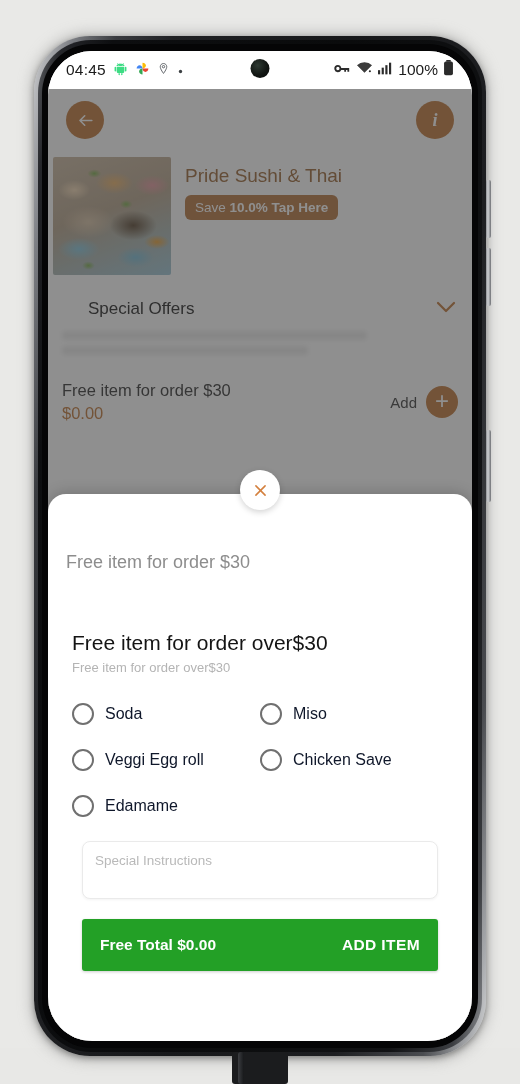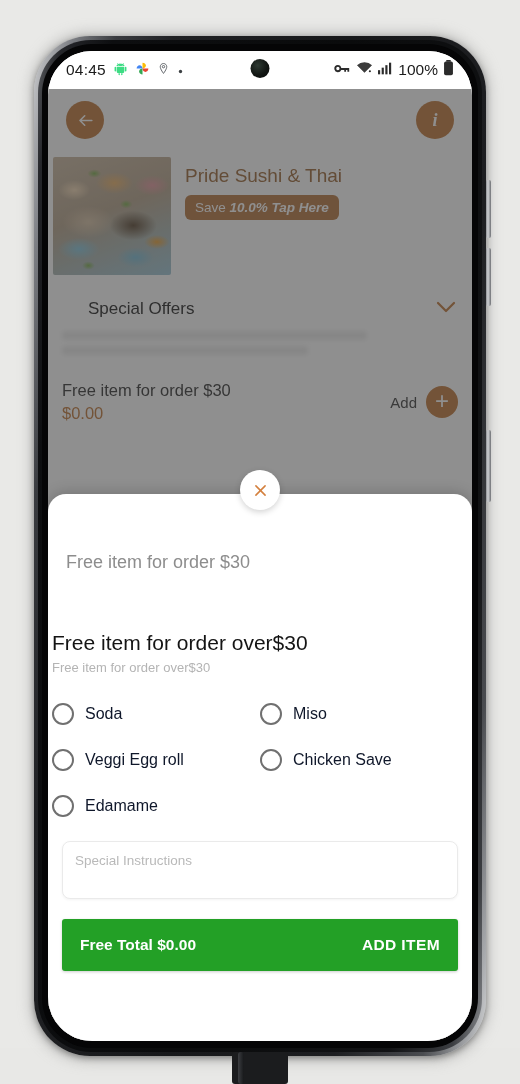--- a/index.html
+++ b/index.html
@@ -101,21 +101,21 @@
       radial-gradient(ellipse 32px 20px at 68% 58%, #5d4a36 0%, rgba(93,74,54,0) 74%),
       linear-gradient(160deg,#cbb9a2 0%, #b7a58e 45%, #9fc6d6 100%);
     filter: blur(.4px);
   }
   .rest-info { padding: 8px 0 0 14px; }
   .rest-name { font-size: 19px; color: #9e6b3c; }
   .save-pill {
     display:inline-block; margin-top: 8px; background:#b87a45; color:#fff;
     font-size: 13.5px; padding: 5px 10px; border-radius: 6px;
   }
-  .save-pill b { font-weight: 700; font-style: italic; }
+  .save-pill b { font-weight: 700; }
   .closed-row { display:flex; align-items:center; gap:7px; margin-top: 9px; }
   .closed-text { color:#a5392c; font-size: 13.5px; letter-spacing:.2px; }
 
   .sec-hdr {
     display:flex; align-items:center; justify-content:space-between;
     padding: 14px 14px 6px 14px; background: #fff; margin-left: 26px;
   }
   .sec-title { font-size: 17px; color: #2a2a2a; }
   .ghost-line {
     height: 9px; margin: 6px 14px 0 14px; border-radius: 3px;
@@ -147,21 +147,21 @@
   }
   .close-circle {
     position: absolute; left: 50%; top: -24px; transform: translateX(-50%);
     width: 40px; height: 40px; border-radius: 50%; background:#fff;
     display:flex; align-items:center; justify-content:center;
     box-shadow: 0 2px 6px rgba(0,0,0,.18); z-index: 8;
   }
   .sheet-title {
     font-size: 18px; color: #8d8d8d; padding: 58px 18px 0 18px;
   }
-  .sheet-body { padding: 0 4px; flex: 1; }
+  .sheet-body { padding: 0 24px; flex: 1; }
   .item-name { font-size: 21px; color: #141414; margin-top: 58px; }
   .item-desc { font-size: 13px; color: #b4b4b4; margin-top: 5px; }
 
   .opts { margin-top: 16px; display: grid; grid-template-columns: 1fr 1fr;
           row-gap: 0px; }
   .opt { display:flex; align-items:center; gap: 11px; height: 46px; }
   .radio {
     width: 22px; height: 22px; border-radius:50%;
     border: 2.2px solid #707070; flex: none;
   }

